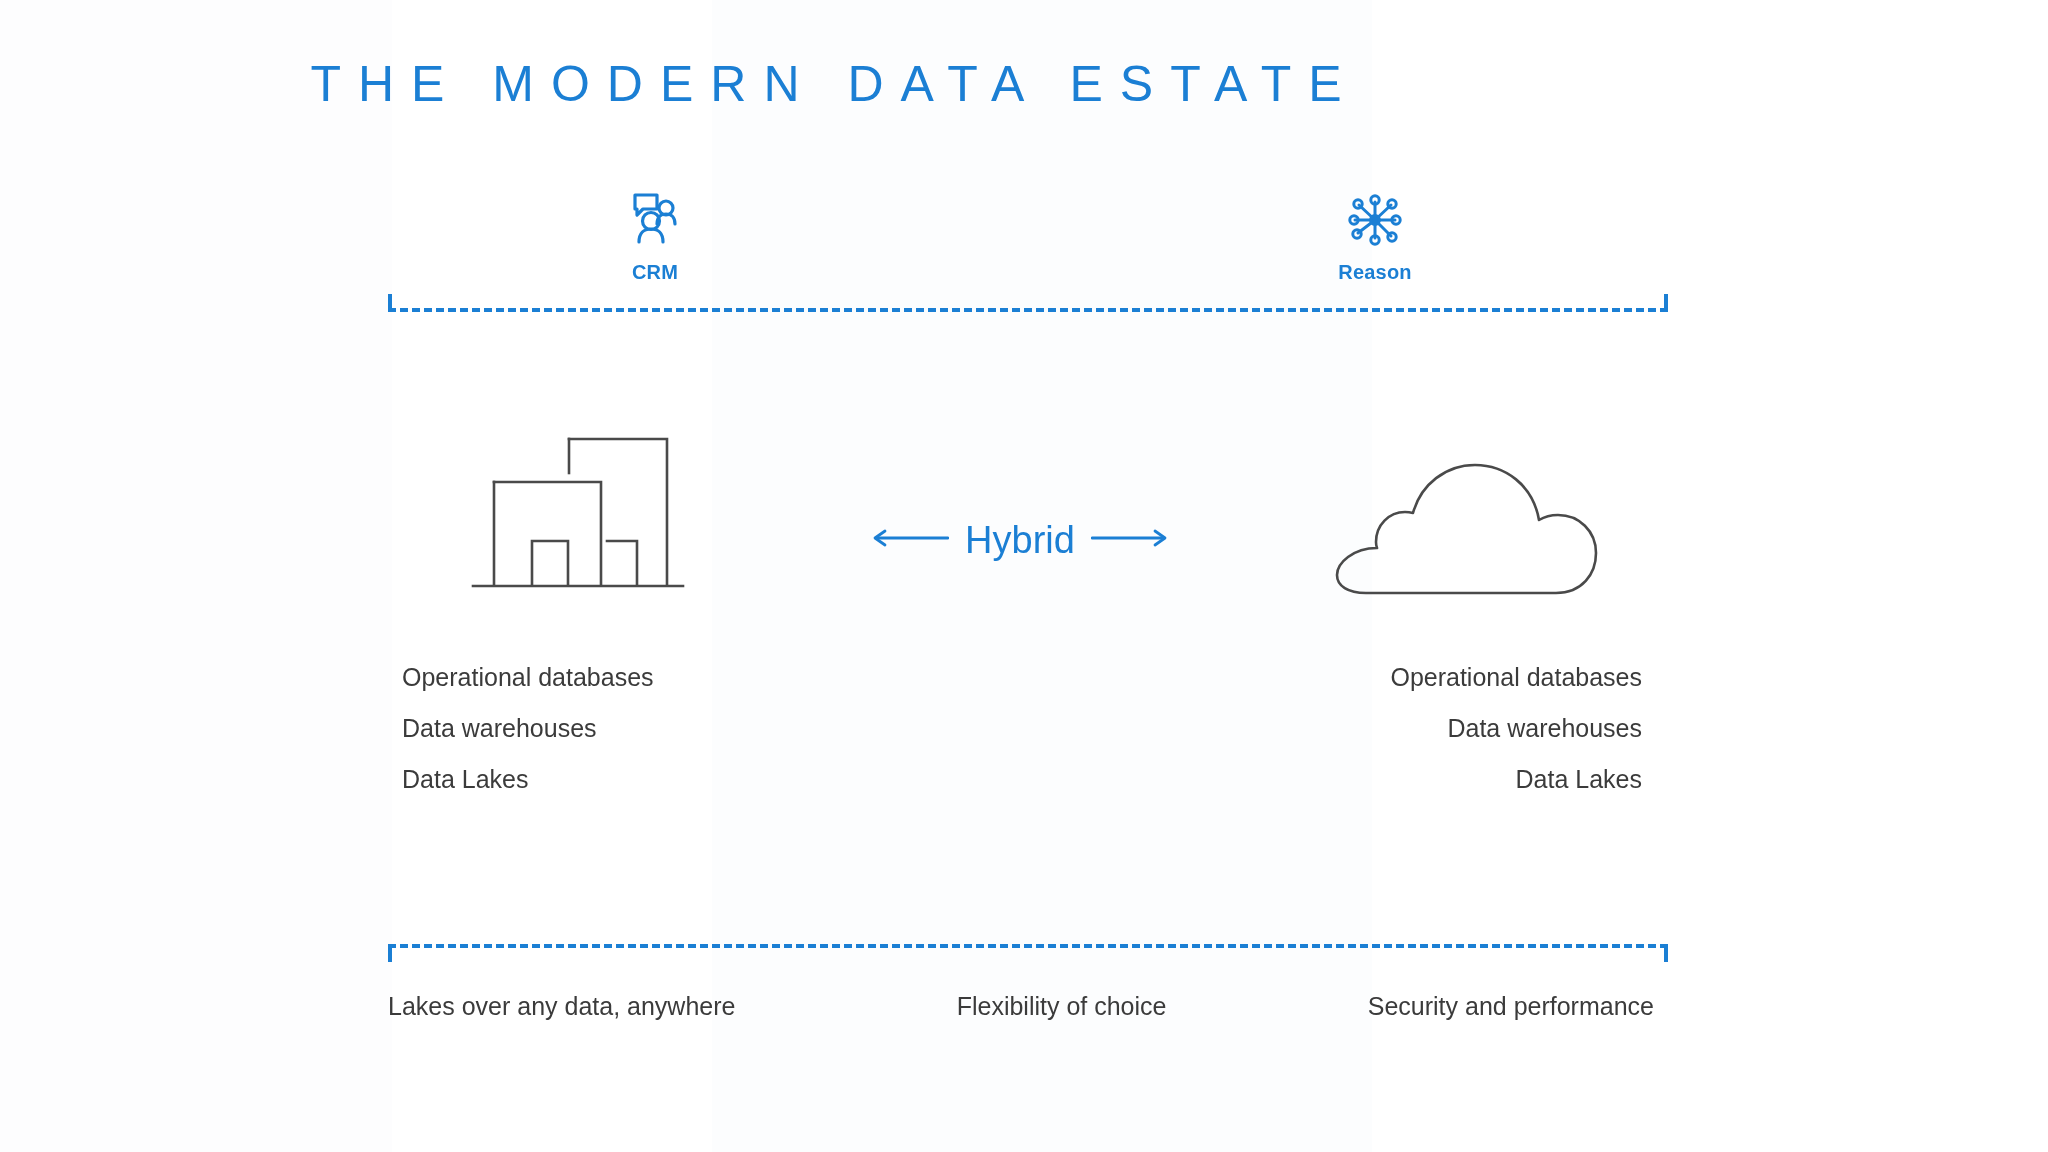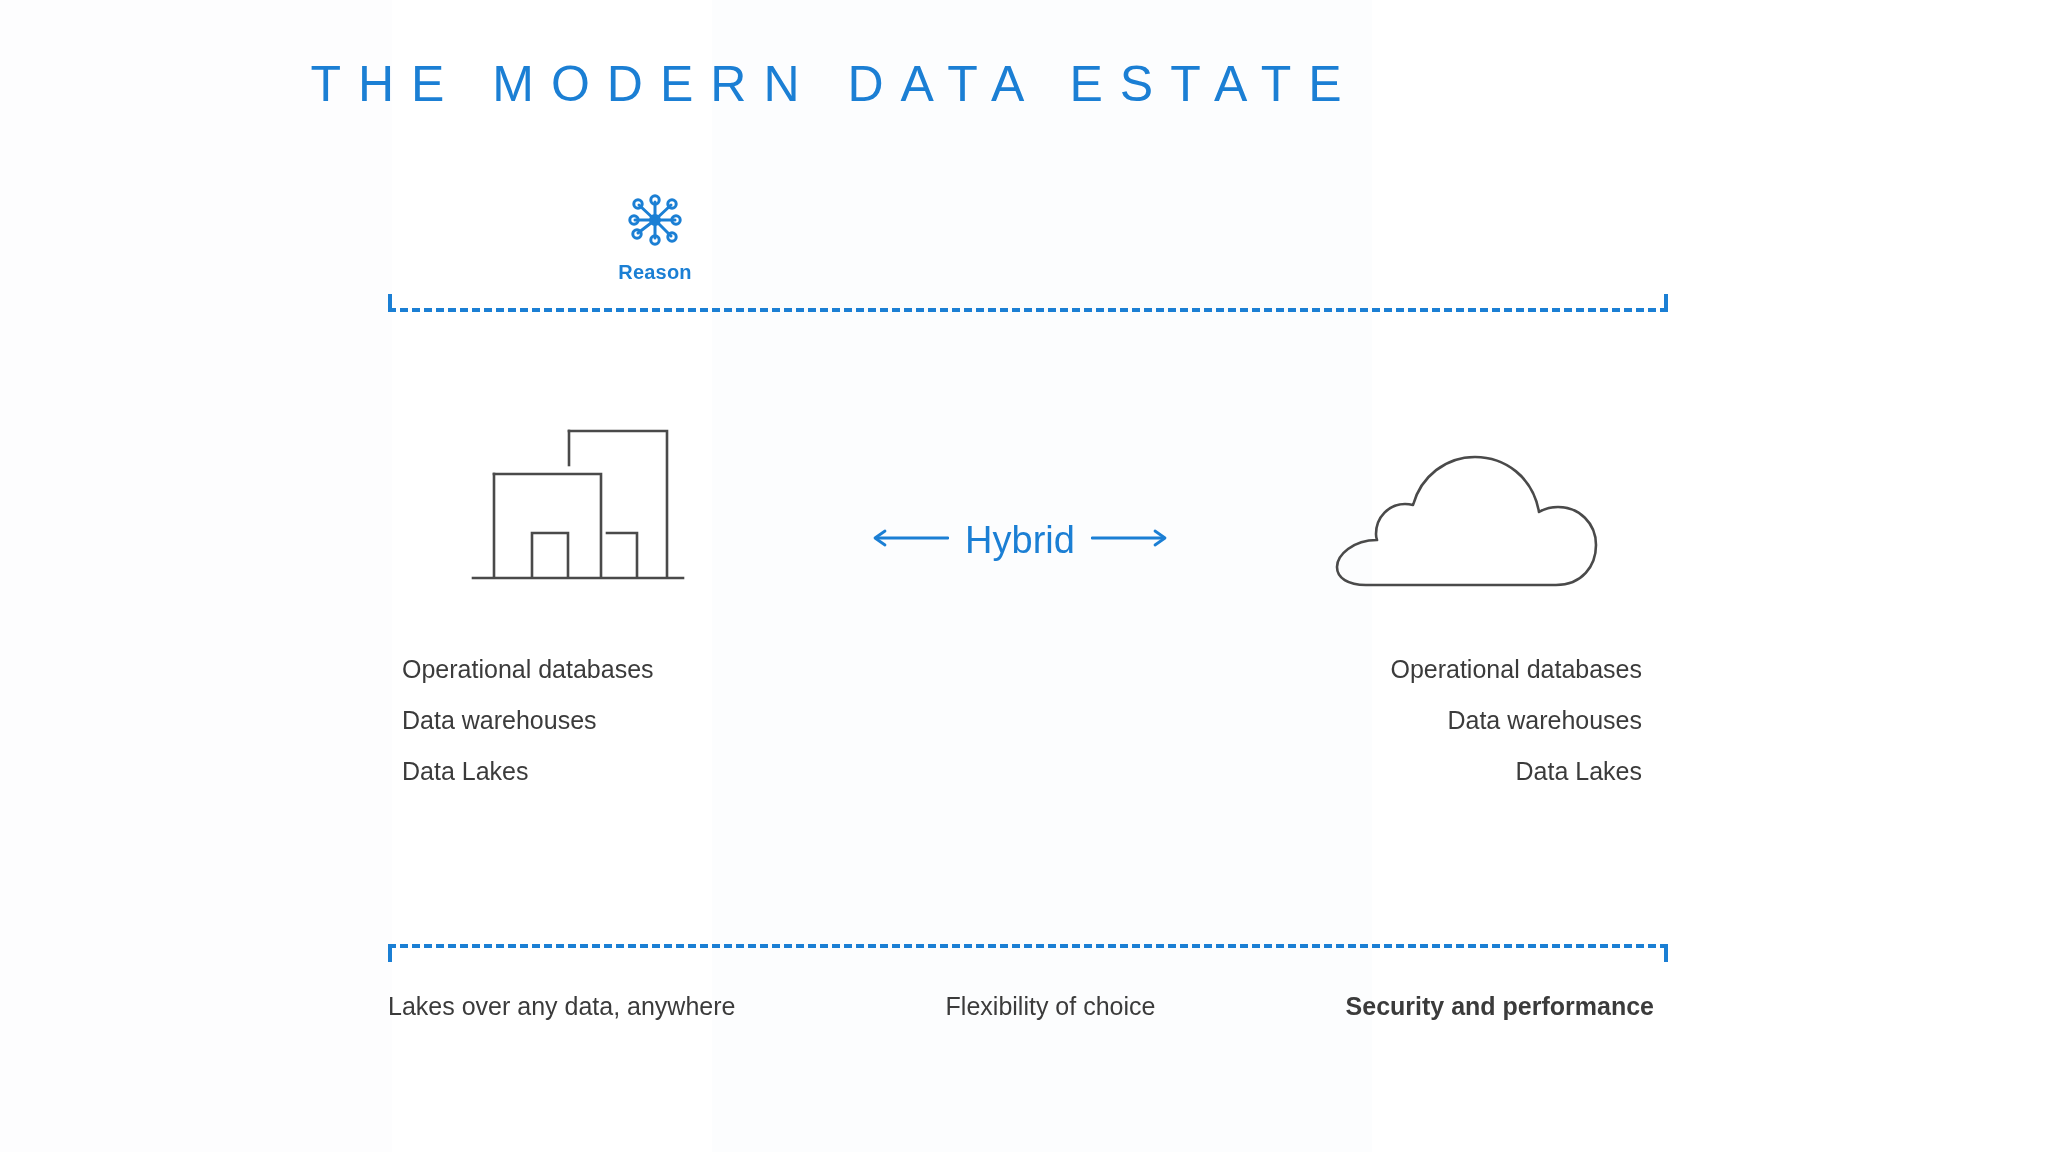--- a/index.html
+++ b/index.html
@@ -120,21 +120,21 @@
     color: #1b7fd4;
     font-size: 38px;
     font-weight: 400;
     padding: 0 16px;
     white-space: nowrap;
   }
 
   
   .estate {
     position: absolute;
-    top: 377px;
+    top: 385px;
   }
   .estate.onprem { left: 390px; width: 380px; }
   .estate.cloud  { left: 1270px; width: 380px; }
 
   .estate-art {
     height: 215px;
     display: flex;
     align-items: flex-end;
   }
   .estate.onprem .estate-art { justify-content: center; padding-left: 8px; }
@@ -157,33 +157,45 @@
     width: 1280px;
     display: flex;
     justify-content: space-between;
   }
   .value-item {
     color: #3b3b3b;
     font-size: 25px;
     white-space: nowrap;
   }
   .value-item.mid { margin-left: 20px; }
-  .value-item.last { margin-right: 14px; font-weight: bold; }
+  .value-item.last { margin-right: 14px; }
 </style>
 </head>
 <body>
 
 <div class="bg-tint left"></div>
 <div class="bg-tint right"></div>
 
 <div class="title">THE MODERN DATA ESTATE</div>
 
 <div class="icon-row">
 
 
+  <div class="icon-cell">
+    <span class="icon-glyph">
+      <svg width="56" height="56" viewBox="0 0 56 56" fill="none" stroke="#1b7fd4" stroke-width="3.2" stroke-linecap="round" stroke-linejoin="round">
+        <path d="M8 4 H30 V18 H16 L10 24 V18 H8 Z"></path>
+        <circle cx="39" cy="17" r="7"></circle>
+        <path d="M30 33 C30 26 34 23 39 23 C44 23 48 26 48 33"></path>
+        <circle cx="24" cy="30" r="8.5"></circle>
+        <path d="M12 51 C12 42 17 38 24 38 C31 38 36 42 36 51"></path>
+      </svg>
+    </span>
+    <span class="icon-label">CRM</span>
+  </div>
 
   <div class="icon-cell">
     <span class="icon-glyph">
       <svg width="56" height="54" viewBox="0 0 56 54" fill="none" stroke="#1b7fd4" stroke-width="3" stroke-linecap="round">
         <path d="M28 27 L28 9 M28 27 L44 12 M28 27 L48 27 M28 27 L44 43 M28 27 L28 45 M28 27 L11 40 M28 27 L8 27 M28 27 L12 12"></path>
         <circle cx="28" cy="27" r="4.4"></circle>
         <circle cx="28" cy="7" r="4.2"></circle>
         <circle cx="45" cy="11" r="4.2"></circle>
         <circle cx="49" cy="27" r="4.2"></circle>
         <circle cx="45" cy="44" r="4.2"></circle>

